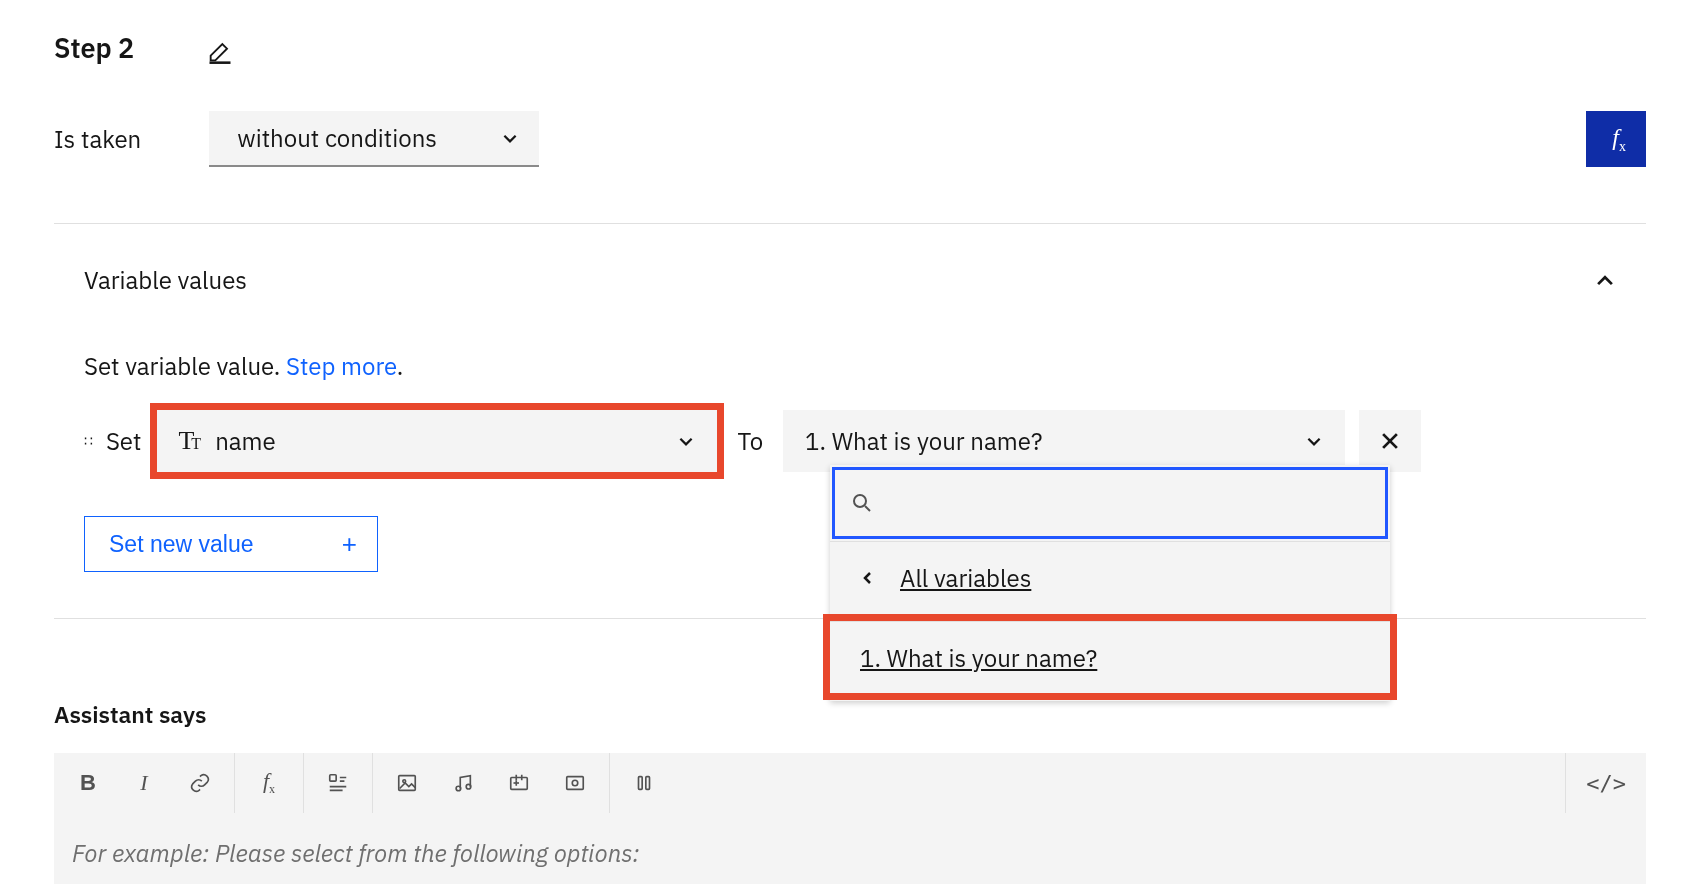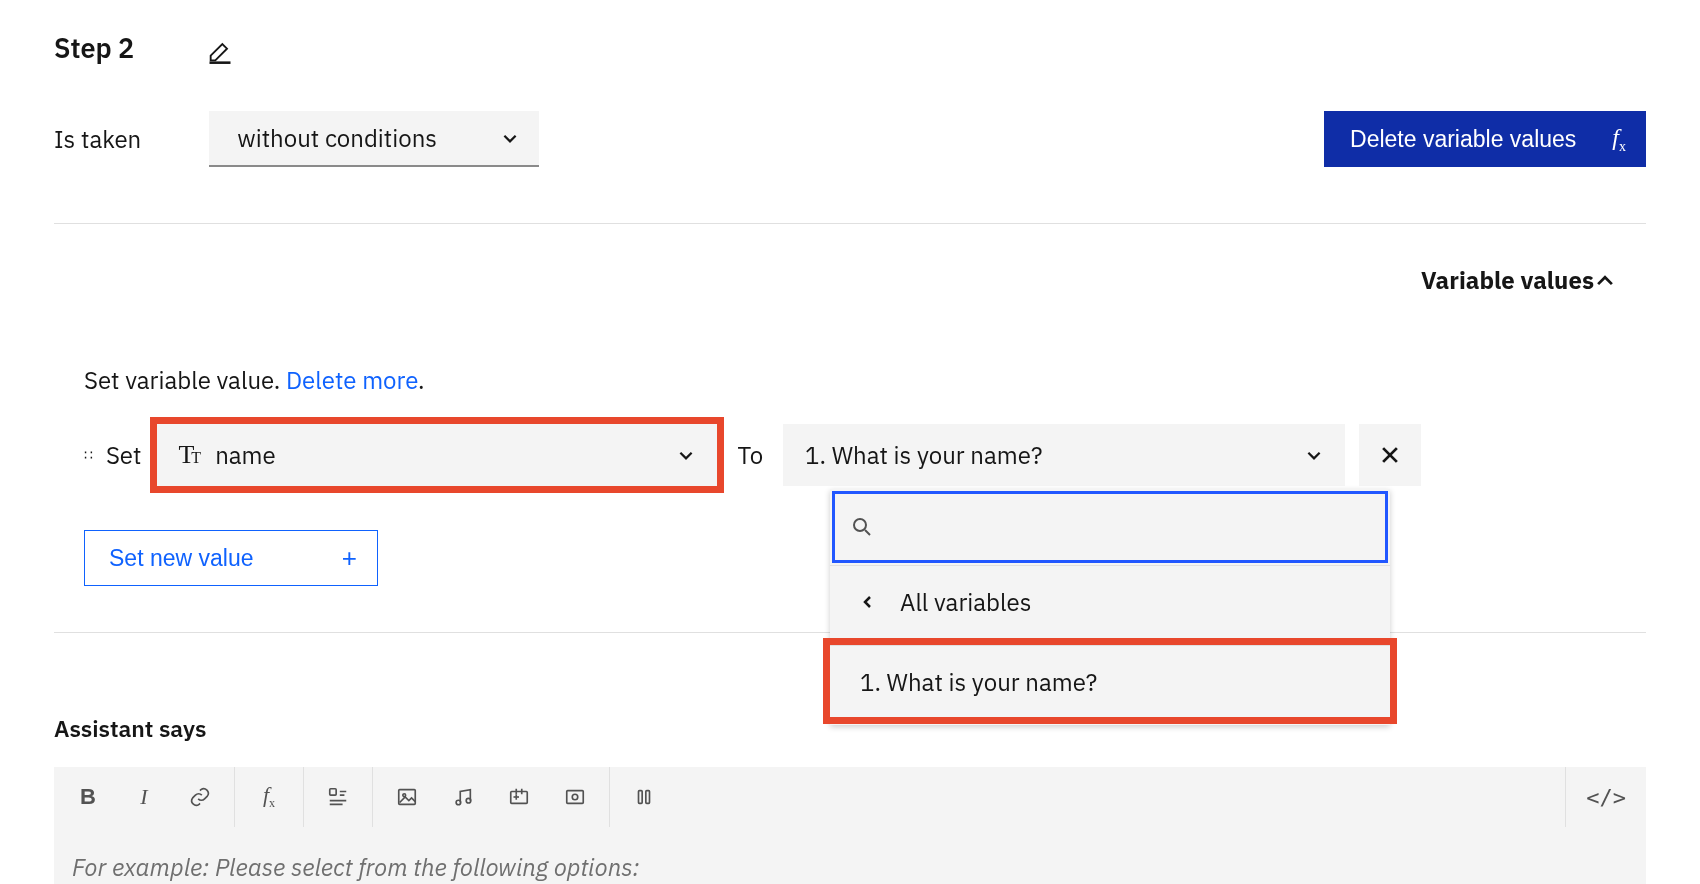--- a/index.html
+++ b/index.html
@@ -46,21 +46,21 @@
   .delete-btn{
     display:flex;align-items:center;justify-content:space-between;gap:36px;
     background:var(--deep-blue);color:#fff;border:none;cursor:pointer;
     height:56px;padding:0 20px 0 26px;font-size:23px;
   }
   .delete-btn .fx-icon{font-family:"Times New Roman",serif;font-style:italic;font-size:24px;}
   .delete-btn .fx-icon sub{font-size:14px;font-style:normal;}
 
   
   .vv-section{border-top:1px solid var(--border);padding-top:40px;}
-  .vv-header{display:flex;align-items:center;justify-content:flex-end;margin:0 30px 68px;font-weight:bold;}
+  .vv-header{display:flex;align-items:center;justify-content:space-between;margin:0 30px 54px;}
   .vv-title{font-size:24px;}
   .chev-up{width:22px;height:22px;stroke:var(--text);stroke-width:2;fill:none;}
 
   .vv-subtitle{font-size:24px;margin:0 0 28px 30px;}
   .vv-subtitle a{color:var(--blue);text-decoration:none;}
 
   .set-row{display:flex;align-items:center;gap:0;margin-left:30px;}
   .drag-handle{font-size:14px;letter-spacing:1px;margin-right:12px;cursor:grab;}
   .set-label,.to-label{font-weight:400;font-size:24px;margin-right:16px;}
   .set-label{margin-left:0;}
@@ -85,22 +85,22 @@
   .set-new{
     display:flex;align-items:center;justify-content:space-between;gap:68px;
     border:1.5px solid var(--blue);color:var(--blue);background:#fff;
     height:56px;padding:0 20px 0 24px;font-size:23px;cursor:pointer;
     margin:44px 0 0 30px;width:294px;
   }
   .set-new .plus{font-size:26px;line-height:1;}
 
   
   .flyout{
-    position:absolute;left:830px;top:489px;width:560px;
-    background:var(--field-bg);box-shadow:0 2px 6px rgba(0,0,0,0.2);
+    position:absolute;left:830px;top:465px;width:560px;
+    background:var(--field-bg);box-shadow:0 2px 6px rgba(0,0,0,0.2);text-decoration:underline;
   }
   .flyout-search{
     display:flex;align-items:center;height:72px;padding:0 20px;
     background:var(--field-bg);box-shadow:inset 0 0 0 3px var(--blue-highlight);
     margin:2px;
   }
   .flyout-search svg{width:20px;height:20px;stroke:#525252;fill:none;stroke-width:2;}
   .flyout-search input{border:none;background:transparent;outline:none;flex:1;margin-left:14px;font-size:22px;}
   .flyout-row{display:flex;align-items:center;height:72px;padding:0 30px;font-size:24px;cursor:pointer;border-top:1px solid var(--border);}
   .flyout-row.back svg{width:16px;height:16px;stroke:var(--text);stroke-width:2.5;fill:none;margin-right:24px;}
@@ -144,35 +144,34 @@
   <div class="taken-left">
     <span class="is-taken-label">Is taken</span>
     <div class="cond-dd">
       <span>without conditions</span>
       <svg class="chev-down" viewBox="0 0 16 16">
           <polyline points="3 6 8 11 13 6"></polyline>
         </svg>
     </div>
   </div>
   <button class="delete-btn">
-    <span>Delete variable values</span>
     <span class="fx-icon">f<sub>x</sub></span>
   </button>
 </div>
 
 <div class="vv-section">
   <div class="vv-header">
     <span class="vv-title">Variable values</span>
     <svg class="chev-up" viewBox="0 0 16 16">
         <polyline points="3 11 8 6 13 11"></polyline>
       </svg>
   </div>
 
   <p class="vv-subtitle">
-    <span>Set variable value. </span><a href="#">Delete more</a><span>.</span>
+    <span>Set variable value. </span><a href="#">Step more</a><span>.</span>
   </p>
 
   <div class="set-row">
     <span class="drag-handle">∷</span>
     <span class="set-label">Set</span>
 
     <div class="var-dd-wrap">
       <div class="var-dd">
         <span class="tt-icon"><span class="big">T</span><span class="small">T</span></span>
         <span class="var-name">name</span>

